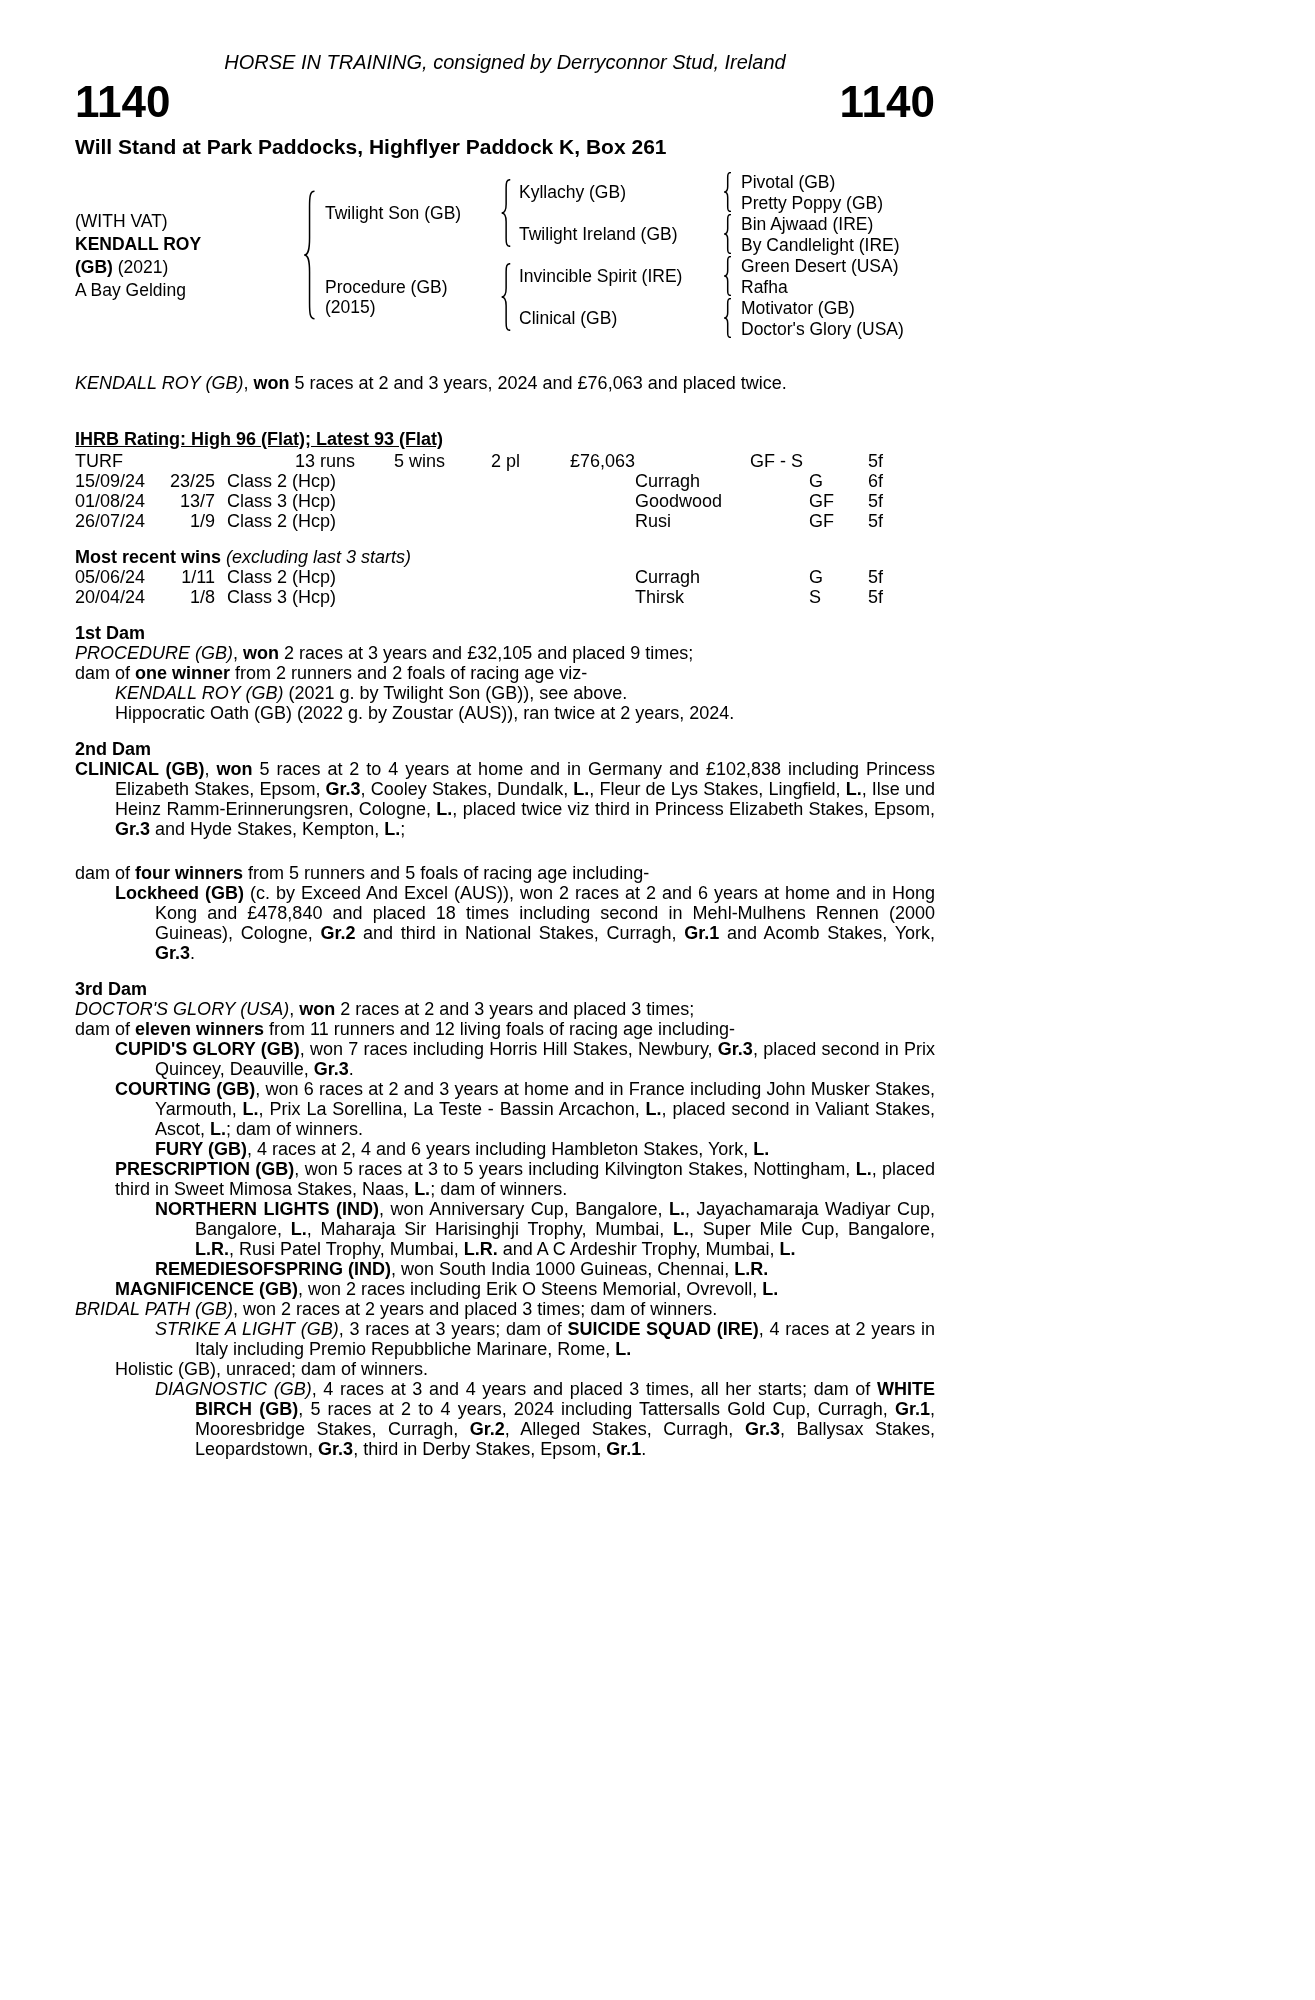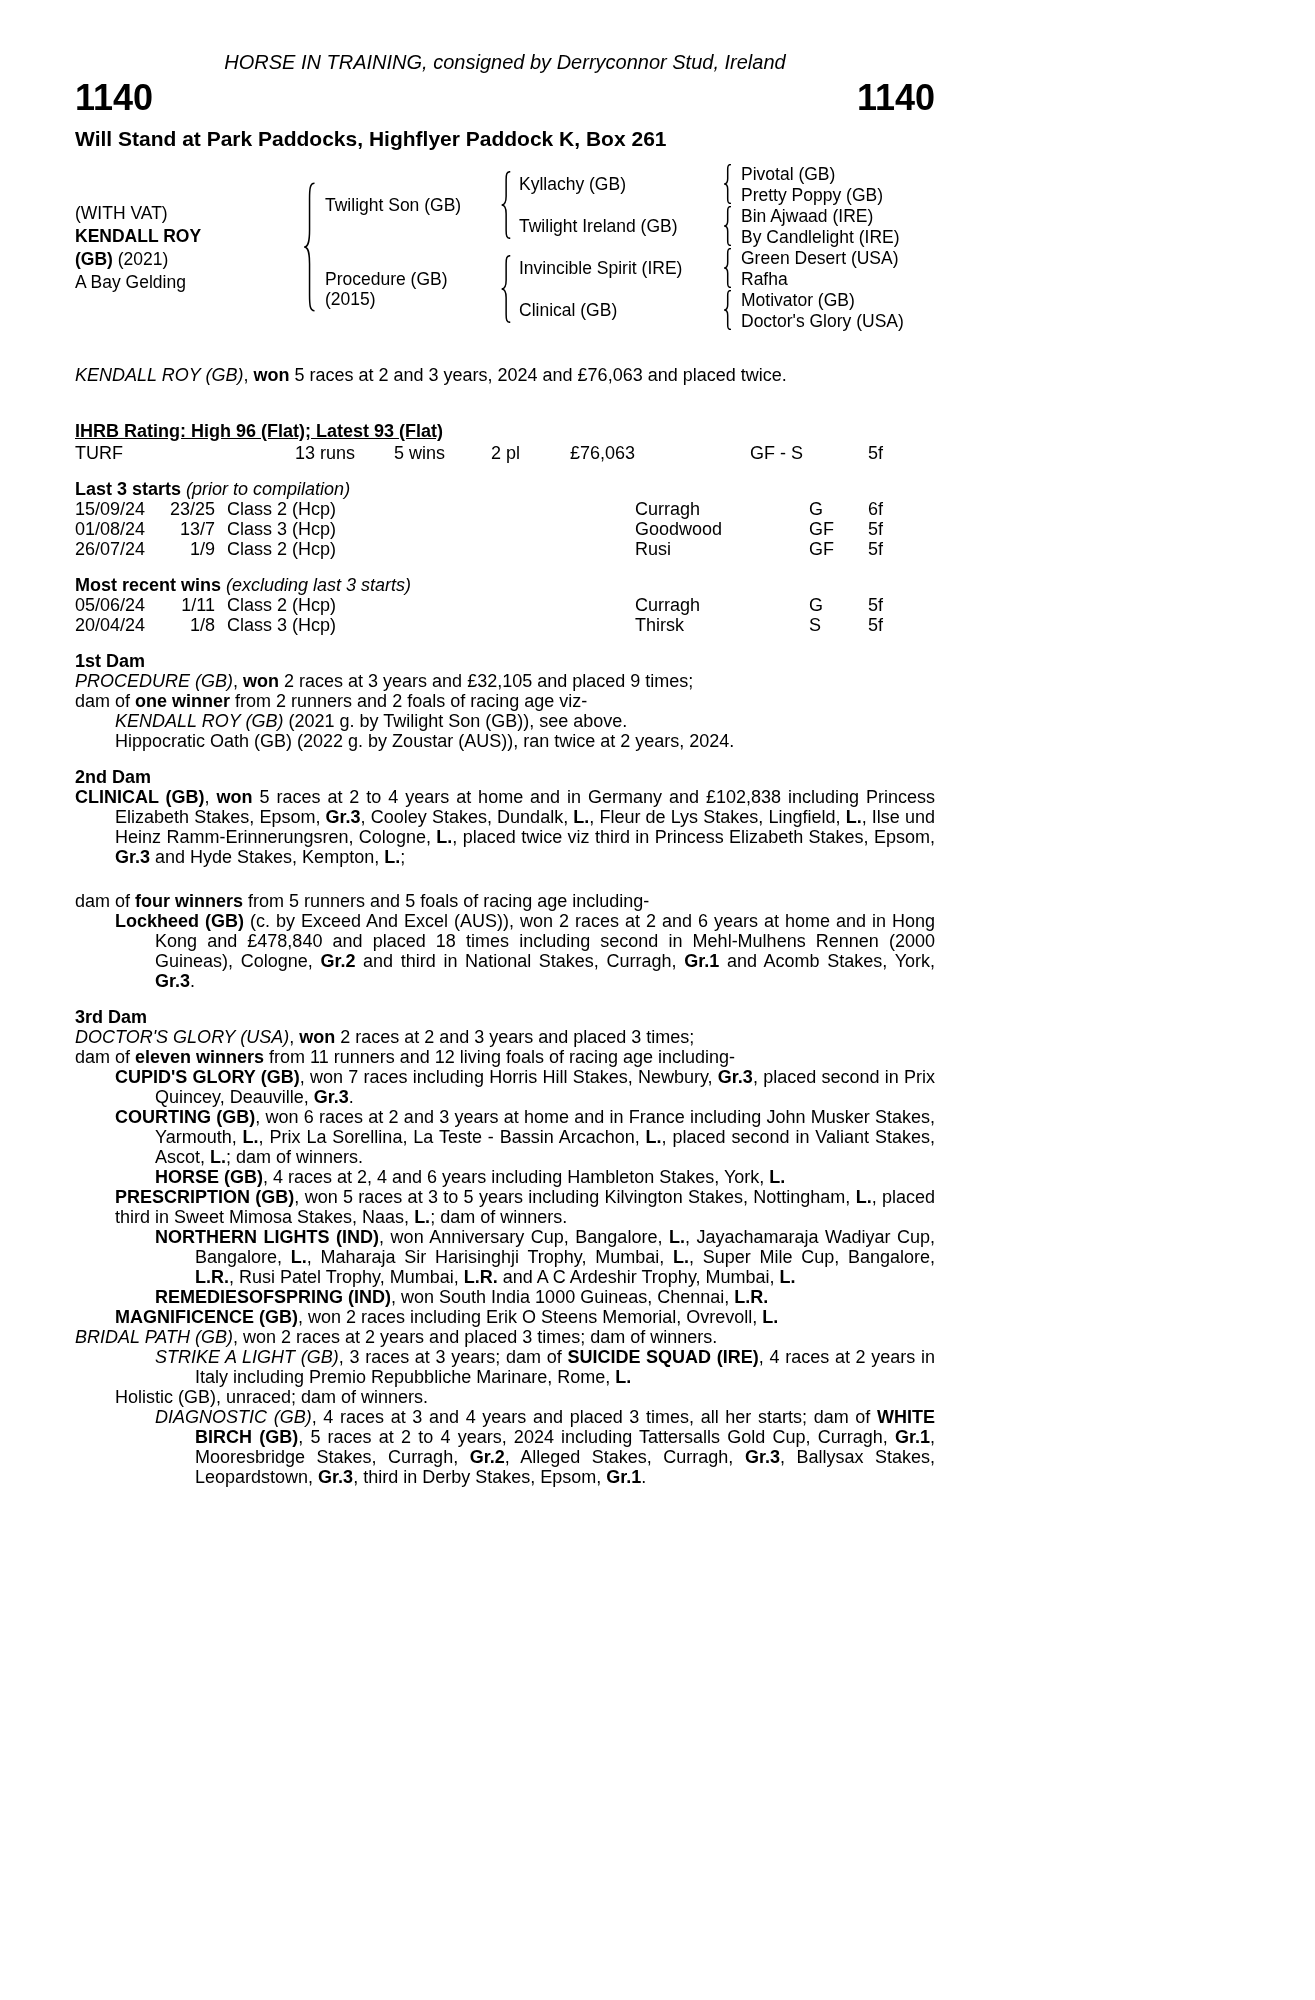--- a/index.html
+++ b/index.html
@@ -10,21 +10,21 @@
     font-family: "Liberation Sans", sans-serif;
     font-size: 18px; line-height: 20px;
   }
   .page { width: 1315px; height: 2000px; background: #fff; overflow: hidden; }
   .content { width: 860px; margin-left: 75px; padding-top: 52px; }
   .b { font-weight: bold; }
   .i { font-style: italic; }
 
   .header-line { text-align: center; font-style: italic; font-size: 20px; }
   .lot-row { display: flex; justify-content: space-between; margin-top: 8px;
-             font-size: 36px; font-weight: bold; line-height: 1; }
+             font-size: 44px; font-weight: bold; line-height: 1; }
   .stand-line { margin-top: 13px; font-weight: bold; font-size: 21px; }
 
   
   .pedigree { margin-top: 14px; display: grid; font-size: 17.5px;
               grid-template-columns: 220px 30px 168px 26px 196px 26px 1fr;
               grid-auto-rows: 21px; }
   .ped-owner { grid-column: 1; grid-row: 1 / 9; display: flex; flex-direction: column;
                justify-content: center; gap: 3px; }
   .ped-brace { display: flex; align-items: center; justify-content: center; }
   .bc-main { grid-column: 2; grid-row: 1 / 9; }
@@ -161,23 +161,20 @@
     <div class="stats-row">
       <span class="st-surface">TURF</span>
       <span class="st-runs">13 runs</span>
       <span class="st-wins">5 wins</span>
       <span class="st-pl">2 pl</span>
       <span class="st-money">£76,063</span>
       <span class="st-going">GF - S</span>
       <span class="st-dist">5f</span>
     </div>
 
-    <div class="section-heading">
-      <span class="b">Last 3 starts</span><span class="i"> (prior to compilation)</span>
-    </div>
     <div>
   <div class="race-row">
     <span class="rc-date">15/09/24</span>
     <span class="rc-pos">23/25</span>
     <span class="rc-race">Class 2 (Hcp)</span>
     <span class="rc-course">Curragh</span>
     <span class="rc-going">G</span>
     <span class="rc-dist">6f</span>
   </div>
 
@@ -231,21 +228,21 @@
         <div class="para" style="padding-left: 40px; text-indent: 0px;"><span>Hippocratic Oath (GB) (2022 g. by Zoustar (AUS)), ran twice at 2 years, 2024.</span></div>
         <div class="dam-heading">2nd Dam</div>
         <div class="para" style="padding-left: 40px; text-indent: -40px;"><span class="b">CLINICAL (GB)</span><span>, </span><span class="b">won</span><span> 5 races at 2 to 4 years at home and in Germany and £102,838 including Princess Elizabeth Stakes, Epsom, </span><span class="b">Gr.3</span><span>, Cooley Stakes, Dundalk, </span><span class="b">L.</span><span>, Fleur de Lys Stakes, Lingfield, </span><span class="b">L.</span><span>, Ilse und Heinz Ramm-Erinnerungsren, Cologne, </span><span class="b">L.</span><span>, placed twice viz third in Princess Elizabeth Stakes, Epsom, </span><span class="b">Gr.3</span><span> and Hyde Stakes, Kempton, </span><span class="b">L.</span><span>;</span></div>
         <div class="para" style="padding-left: 0px; text-indent: 0px; margin-top: 24px;"><span>dam of </span><span class="b">four winners</span><span> from 5 runners and 5 foals of racing age including-</span></div>
         <div class="para" style="padding-left: 80px; text-indent: -40px;"><span class="b">Lockheed (GB)</span><span> (c. by Exceed And Excel (AUS)), won 2 races at 2 and 6 years at home and in Hong Kong and £478,840 and placed 18 times including second in Mehl-Mulhens Rennen (2000 Guineas), Cologne, </span><span class="b">Gr.2</span><span> and third in National Stakes, Curragh, </span><span class="b">Gr.1</span><span> and Acomb Stakes, York, </span><span class="b">Gr.3</span><span>.</span></div>
         <div class="dam-heading">3rd Dam</div>
         <div class="para" style="padding-left: 0px; text-indent: 0px;"><span class="i">DOCTOR'S GLORY (USA)</span><span>, </span><span class="b">won</span><span> 2 races at 2 and 3 years and placed 3 times;</span></div>
         <div class="para" style="padding-left: 0px; text-indent: 0px;"><span>dam of </span><span class="b">eleven winners</span><span> from 11 runners and 12 living foals of racing age including-</span></div>
         <div class="para" style="padding-left: 80px; text-indent: -40px;"><span class="b">CUPID'S GLORY (GB)</span><span>, won 7 races including Horris Hill Stakes, Newbury, </span><span class="b">Gr.3</span><span>, placed second in Prix Quincey, Deauville, </span><span class="b">Gr.3</span><span>.</span></div>
         <div class="para" style="padding-left: 80px; text-indent: -40px;"><span class="b">COURTING (GB)</span><span>, won 6 races at 2 and 3 years at home and in France including John Musker Stakes, Yarmouth, </span><span class="b">L.</span><span>, Prix La Sorellina, La Teste - Bassin Arcachon, </span><span class="b">L.</span><span>, placed second in Valiant Stakes, Ascot, </span><span class="b">L.</span><span>; dam of winners.</span></div>
-        <div class="para" style="padding-left: 80px; text-indent: 0px;"><span class="b">HORSE (GB)</span><span>, 4 races at 2, 4 and 6 years including Hambleton Stakes, York, </span><span class="b">L.</span></div>
+        <div class="para" style="padding-left: 80px; text-indent: 0px;"><span class="b">FURY (GB)</span><span>, 4 races at 2, 4 and 6 years including Hambleton Stakes, York, </span><span class="b">L.</span></div>
         <div class="para" style="padding-left: 40px; text-indent: 0px;"><span class="b">PRESCRIPTION (GB)</span><span>, won 5 races at 3 to 5 years including Kilvington Stakes, Nottingham, </span><span class="b">L.</span><span>, placed third in Sweet Mimosa Stakes, Naas, </span><span class="b">L.</span><span>; dam of winners.</span></div>
         <div class="para" style="padding-left: 120px; text-indent: -40px;"><span class="b">NORTHERN LIGHTS (IND)</span><span>, won Anniversary Cup, Bangalore, </span><span class="b">L.</span><span>, Jayachamaraja Wadiyar Cup, Bangalore, </span><span class="b">L.</span><span>, Maharaja Sir Harisinghji Trophy, Mumbai, </span><span class="b">L.</span><span>, Super Mile Cup, Bangalore, </span><span class="b">L.R.</span><span>, Rusi Patel Trophy, Mumbai, </span><span class="b">L.R.</span><span> and A C Ardeshir Trophy, Mumbai, </span><span class="b">L.</span></div>
         <div class="para" style="padding-left: 80px; text-indent: 0px;"><span class="b">REMEDIESOFSPRING (IND)</span><span>, won South India 1000 Guineas, Chennai, </span><span class="b">L.R.</span></div>
         <div class="para" style="padding-left: 40px; text-indent: 0px;"><span class="b">MAGNIFICENCE (GB)</span><span>, won 2 races including Erik O Steens Memorial, Ovrevoll, </span><span class="b">L.</span></div>
         <div class="para" style="padding-left: 0px; text-indent: 0px;"><span class="i">BRIDAL PATH (GB)</span><span>, won 2 races at 2 years and placed 3 times; dam of winners.</span></div>
         <div class="para" style="padding-left: 120px; text-indent: -40px;"><span class="i">STRIKE A LIGHT (GB)</span><span>, 3 races at 3 years; dam of </span><span class="b">SUICIDE SQUAD (IRE)</span><span>, 4 races at 2 years in Italy including Premio Repubbliche Marinare, Rome, </span><span class="b">L.</span></div>
         <div class="para" style="padding-left: 40px; text-indent: 0px;"><span>Holistic (GB), unraced; dam of winners.</span></div>
         <div class="para" style="padding-left: 120px; text-indent: -40px;"><span class="i">DIAGNOSTIC (GB)</span><span>, 4 races at 3 and 4 years and placed 3 times, all her starts; dam of </span><span class="b">WHITE BIRCH (GB)</span><span>, 5 races at 2 to 4 years, 2024 including Tattersalls Gold Cup, Curragh, </span><span class="b">Gr.1</span><span>, Mooresbridge Stakes, Curragh, </span><span class="b">Gr.2</span><span>, Alleged Stakes, Curragh, </span><span class="b">Gr.3</span><span>, Ballysax Stakes, Leopardstown, </span><span class="b">Gr.3</span><span>, third in Derby Stakes, Epsom, </span><span class="b">Gr.1</span><span>.</span></div>
       </div>
 

